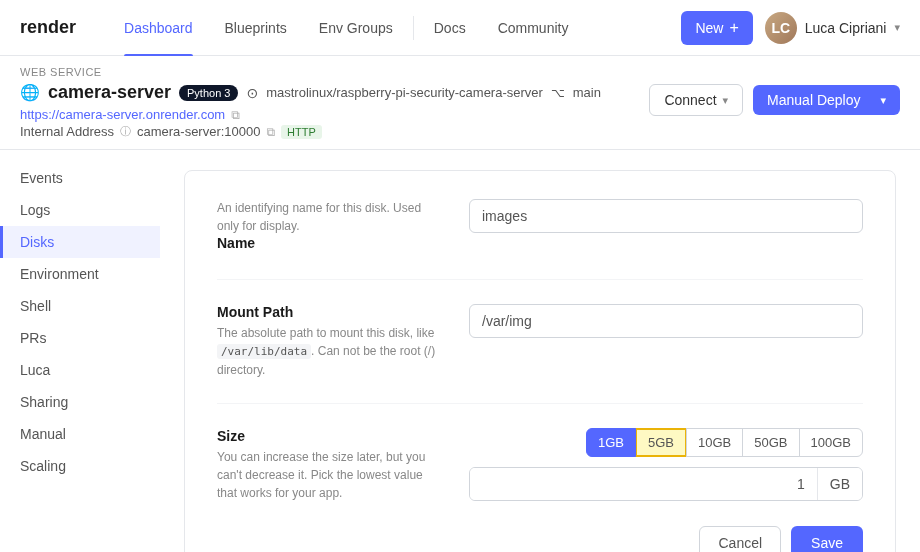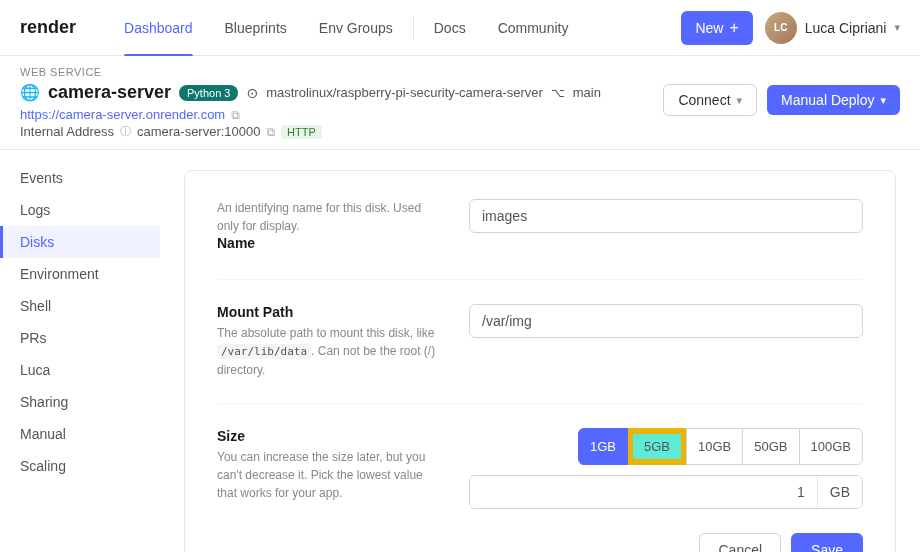--- a/index.html
+++ b/index.html
@@ -28,21 +28,21 @@
     <div data-name="nav-divider" style="width:1px;height:24px;background:#e5e7eb;margin:0 4px;"></div>
     <a data-name="nav-item-docs" class="nav-item" style="padding:0 16px;height:56px;display:flex;align-items:center;color:#555;font-size:14px;cursor:pointer;text-decoration:none;">Docs</a>
     <a data-name="nav-item-community" class="nav-item" style="padding:0 16px;height:56px;display:flex;align-items:center;color:#555;font-size:14px;cursor:pointer;text-decoration:none;">Community</a>
   </nav>
   <div data-name="header-right" style="display:flex;align-items:center;gap:12px;margin-left:auto;">
     <button data-name="new-button" style="background:#5467FF;color:#fff;border:none;border-radius:6px;padding:8px 14px;font-size:14px;cursor:pointer;display:flex;align-items:center;gap:6px;">
       <span data-name="new-button-label">New</span>
       <span data-name="plus-icon" style="font-size:16px;font-weight:400;">+</span>
     </button>
     <div data-name="user-area" style="display:flex;align-items:center;gap:8px;cursor:pointer;">
-      <div data-name="avatar" style="width:32px;height:32px;border-radius:50%;background:linear-gradient(135deg,#c8a882,#a0785a);display:flex;align-items:center;justify-content:center;font-size:10px;color:#fff;font-weight:600;">LC</div>
+      <div data-name="avatar" style="width:32px;height:32px;border-radius:50%;background:linear-gradient(135deg,#c8a882,#a0785a);display:flex;align-items:center;justify-content:center;font-size:14px;color:#fff;font-weight:600;">LC</div>
       <span data-name="username" style="font-size:14px;color:#333;">Luca Cipriani</span>
       <span data-name="user-chevron-icon" style="font-size:11px;color:#888;">▾</span>
     </div>
   </div>
 </div>
 
 <style>
   [data-name="nav-item-dashboard"] { position: relative; }
   [data-name="nav-item-dashboard"]::after {
     content: ''; position: absolute; bottom: 0; left: 16px; right: 16px;
@@ -50,21 +50,21 @@
   }
 </style>
 
 <div data-name="service-bar" style="padding:10px 20px 10px;background:#fff;border-bottom:1px solid #e5e7eb;">
   <div style="display:flex;justify-content:space-between;align-items:flex-start;">
     <div data-name="service-info">
       <div data-name="service-type-label" style="font-size:11px;color:#888;text-transform:uppercase;letter-spacing:0.5px;margin-bottom:4px;">WEB SERVICE</div>
       <div style="display:flex;align-items:center;gap:8px;margin-bottom:4px;">
         <span data-name="globe-icon" style="font-size:16px;color:#555;">🌐</span>
         <span data-name="service-name" style="font-size:18px;font-weight:700;color:#1a1a1a;">camera-server</span>
-        <span data-name="python-badge" style="background:#0f766e;color:#fff;font-size:11px;padding:2px 8px;border-radius:10px;font-weight:500;">Python 3</span>
+        <span data-name="python-badge" style="background:#0f172a;color:#fff;font-size:11px;padding:2px 8px;border-radius:10px;font-weight:500;">Python 3</span>
         <span data-name="github-icon" style="font-size:14px;color:#555;">⊙</span>
         <span data-name="repo-name" style="font-size:13px;color:#555;">mastrolinux/raspberry-pi-security-camera-server</span>
         <span data-name="branch-icon" style="font-size:12px;color:#555;">⌥</span>
         <span data-name="branch-name" style="font-size:13px;color:#555;">main</span>
       </div>
       <div style="display:flex;align-items:center;gap:6px;margin-bottom:2px;">
         <a data-name="service-url" style="color:#5467FF;font-size:13px;text-decoration:none;">https://camera-server.onrender.com</a>
         <span data-name="copy-url-icon" style="color:#aaa;font-size:12px;cursor:pointer;">⧉</span>
       </div>
       <div style="display:flex;align-items:center;gap:6px;">
@@ -73,21 +73,21 @@
         <span data-name="internal-addr" style="font-size:13px;color:#555;">camera-server:10000</span>
         <span data-name="copy-addr-icon" style="color:#aaa;font-size:12px;cursor:pointer;">⧉</span>
         <span data-name="http-badge" style="background:#e8f5e9;color:#2e7d32;font-size:11px;padding:1px 6px;border-radius:3px;font-weight:500;">HTTP</span>
       </div>
     </div>
     <div data-name="service-actions" style="display:flex;gap:10px;align-items:center;margin-top:18px;">
       <button data-name="connect-button" style="background:#fff;color:#333;border:1px solid #d1d5db;border-radius:6px;padding:7px 14px;font-size:14px;cursor:pointer;display:flex;align-items:center;gap:6px;">
         <span data-name="connect-label">Connect</span>
         <span data-name="connect-chevron-icon" style="font-size:11px;color:#888;">▾</span>
       </button>
-      <button data-name="manual-deploy-button" style="background:#5467FF;color:#fff;border:none;border-radius:6px;padding:7px 14px;font-size:14px;cursor:pointer;display:flex;align-items:center;gap:6px;">
+      <button data-name="manual-deploy-button" style="background:#5467FF;color:#fff;border:none;border-radius:6px;padding:7px 14px;font-size:14px;cursor:pointer;display:flex;align-items:center;gap:20px;">
         <span data-name="deploy-label">Manual Deploy</span>
         <span data-name="deploy-chevron-icon" style="font-size:11px;">▾</span>
       </button>
     </div>
   </div>
 </div>
 
 <div data-name="main-layout" style="display:flex;min-height:350px;">
 
   <div data-name="sidebar" style="width:160px;padding:12px 0;background:#fff;">
@@ -129,21 +129,21 @@
       </div>
 
       <div data-name="size-section" style="display:flex;gap:32px;margin-bottom:0;">
         <div data-name="size-label-col" style="width:220px;flex-shrink:0;">
           <div data-name="size-label" style="font-size:14px;font-weight:600;color:#1a1a1a;margin-bottom:4px;">Size</div>
           <div data-name="size-desc" style="font-size:12px;color:#888;line-height:1.5;">You can increase the size later, but you can't decrease it. Pick the lowest value that works for your app.</div>
         </div>
         <div data-name="size-input-col" style="flex:1;">
           <div data-name="size-selector" style="display:flex;margin-bottom:10px;justify-content:flex-end;">
             <button data-name="size-btn-1gb" style="border:1px solid #5467FF;background:#5467FF;color:#fff;padding:5px 11px;font-size:13px;cursor:pointer;border-radius:6px 0 0 6px;z-index:1;position:relative;">1GB</button>
-            <button data-name="size-btn-5gb" style="border:6px solid #eab308;background:#5eead4;color:#555;padding:5px 11px;font-size:13px;cursor:pointer;margin-left:-1px;">5GB</button>
+            <button data-name="size-btn-5gb" style="border:2px solid #eab308;background:#fef9c3;color:#555;padding:5px 11px;font-size:13px;cursor:pointer;margin-left:-1px;">5GB</button>
             <button data-name="size-btn-10gb" style="border:1px solid #d1d5db;background:#fff;color:#555;padding:5px 11px;font-size:13px;cursor:pointer;margin-left:-1px;">10GB</button>
             <button data-name="size-btn-50gb" style="border:1px solid #d1d5db;background:#fff;color:#555;padding:5px 11px;font-size:13px;cursor:pointer;margin-left:-1px;">50GB</button>
             <button data-name="size-btn-100gb" style="border:1px solid #d1d5db;background:#fff;color:#555;padding:5px 11px;font-size:13px;cursor:pointer;margin-left:-1px;border-radius:0 6px 6px 0;">100GB</button>
           </div>
           <div data-name="size-input-row" style="display:flex;align-items:center;border:1px solid #d1d5db;border-radius:6px;overflow:hidden;background:#fff;">
             <input data-name="size-input" type="text" value="1" style="flex: 1 1 0%; border: none; padding: 8px 12px; font-size: 14px; color: rgb(85, 85, 85); outline: none; text-align: right; background: rgb(255, 255, 255);">
             <span data-name="size-unit-label" style="padding:8px 12px;background:#fff;color:#555;font-size:14px;border-left:1px solid #e5e7eb;">GB</span>
           </div>
         </div>
       </div>

